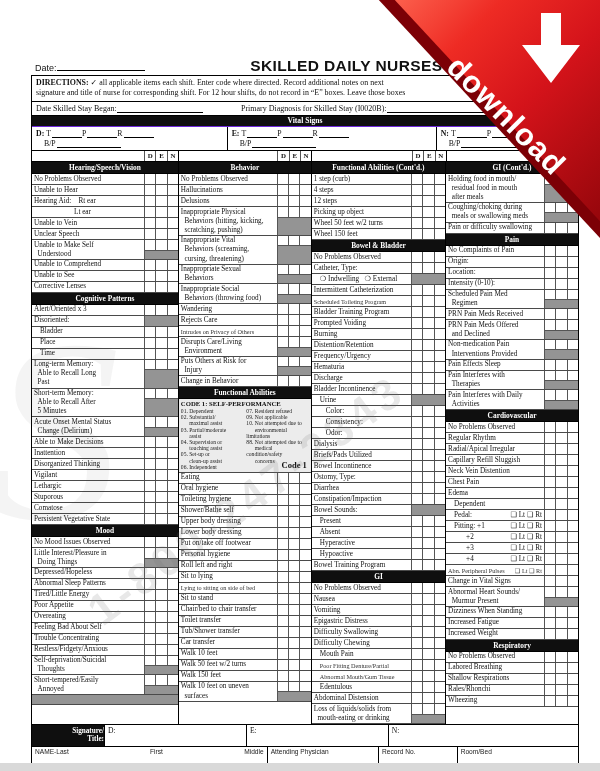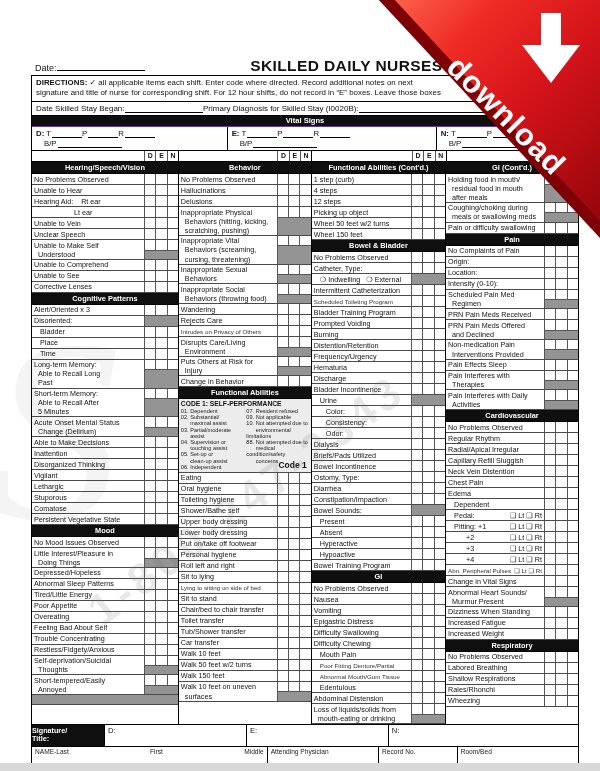--- a/index.html
+++ b/index.html
@@ -8,25 +8,25 @@
   .form{position:absolute;left:31px;top:55px;width:548px;}
 
   
   .hdr{position:relative;height:20px;}
   .dateblk{position:absolute;left:4px;bottom:2px;font-size:9px;}
   .dateblk .wl{width:88px;}
   .title{position:absolute;left:175px;width:330px;bottom:0;text-align:center;
          font-size:15.5px;font-weight:bold;letter-spacing:.4px;white-space:nowrap;}
 
   
-  .formtable{border:1.6px solid #000;}
+  .formtable{border:1.6px solid #000;font-family:Liberation Serif, serif;}
   .dirbox{border-bottom:1.4px solid #000;padding:2px 4px 3px 4px;font-size:7.9px;line-height:9.8px;}
   .b{font-weight:bold;}
   .stayrow{display:flex;border-bottom:1.4px solid #000;padding:2px 4px;font-size:8px;align-items:flex-end;}
-  .srl{width:167px;display:flex;align-items:center;white-space:nowrap;}
+  .srl{width:205px;display:flex;align-items:center;white-space:nowrap;}
   .srr{flex:1;display:flex;align-items:flex-end;white-space:nowrap;}
   .wl{display:inline-block;height:8px;border-bottom:1px solid #000;}
   .w32{width:30px;} .w70{width:64px;} .w90{width:86px;} .wgrow{flex:1;}
   .vtitle{background:#0f0f0f;color:#fff;text-align:center;font-weight:bold;font-size:7.6px;line-height:10.5px;border-bottom:1px solid #6d28d9;}
   .vrow{display:flex;border-bottom:1px solid #000;}
   .vcell{padding:1px 4px 2px 4px;border-right:1px solid #000;font-size:7.8px;}
   .vcell:nth-child(1){flex:1.4;} .vcell:nth-child(2){flex:1.5;} .vcell:nth-child(3){flex:1;border-right:none;}
   .vline{display:flex;align-items:flex-end;margin-top:1px;white-space:nowrap;}
   .vid{font-weight:bold;margin-right:2px;}
   .vf{margin-right:1px;} .vbp{margin-left:8px;}
@@ -63,21 +63,21 @@
 
   
   .codebox{background:#ececec;border-bottom:1px solid #4a4a4a;padding:1px 2px 2px 2px;position:relative;}
   .ct{font-weight:bold;font-size:6.7px;line-height:7.5px;}
   .codecols{display:flex;gap:3px;}
   .codecol{flex:1;font-size:5.6px;line-height:6.2px;white-space:pre-wrap;color:#222;}
   .codecorner{position:absolute;right:4px;bottom:2px;font-weight:bold;font-size:8.5px;}
 
   
   .sigrow{display:flex;border-top:1.4px solid #000;height:21px;}
-  .sighead{width:72px;flex:0 0 72px;background:#0f0f0f;color:#fff;font-weight:bold;font-size:7.2px;line-height:8.6px;text-align:left;padding-top:2px;}
+  .sighead{width:72px;flex:0 0 72px;background:#0f0f0f;color:#fff;font-weight:bold;font-size:7.2px;line-height:8.6px;text-align:right;padding-top:2px;}
   .sigcell{border-left:1px solid #000;font-size:7.6px;padding:1px 0 0 3px;}
   .sigcell:nth-child(2){flex:1;} .sigcell:nth-child(3){flex:1;} .sigcell:nth-child(4){flex:1.35;}
   .namerow{display:flex;border:1.6px solid #000;border-top:none;height:25px;font-size:6.6px;color:#222;}
   .ncell{padding:1px 3px;border-left:1px solid #000;}
   .ncell:first-child{border-left:none;flex:2.3;display:flex;justify-content:space-between;}
   .ncell:nth-child(2){flex:1.05;} .ncell:nth-child(3){flex:0.72;} .ncell:nth-child(4){flex:1.15;}
 
   
   .ribbon{position:absolute;top:0;right:0;width:228px;height:238px;z-index:40;}
   .rib-back{position:absolute;inset:0;background:#7c0006;

